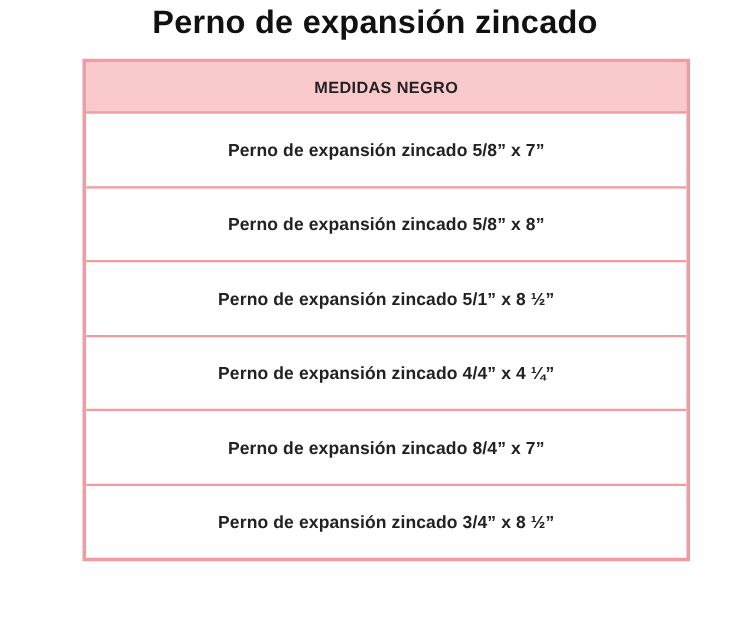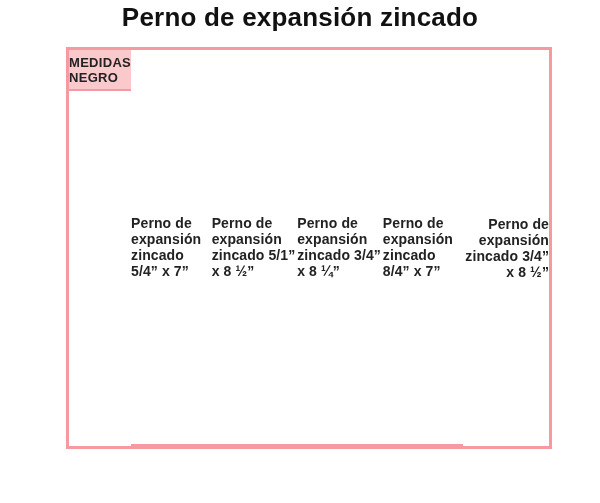--- a/index.html
+++ b/index.html
@@ -32,21 +32,21 @@
     letter-spacing: 0.2px;
     color: var(--title-color);
   }
   .spec-table {
     margin: 2px 0 0 66px;
     width: 486px;
     height: 402px;
     border: 3px solid var(--table-border);
     background: #ffffff;
     display: flex;
-    flex-direction: row;
+    flex-direction: column;
   }
   .header-row {
     height: 41px;
     flex: 0 0 41px;
     background: var(--header-bg);
     border-bottom: 2px solid var(--table-border);
     display: flex;
     align-items: center;
     justify-content: center;
     font-size: 13px;
@@ -71,18 +71,19 @@
     text-align: right;
   }
 </style>
 </head>
 <body>
 
 <h1 class="page-title">Perno de expansión zincado</h1>
 
 <div class="spec-table">
   <div class="header-row">MEDIDAS NEGRO</div>
-  <div class="data-row">Perno de expansión zincado 5/4” x 7”</div>
+  <div class="data-row">Perno de expansión zincado 5/8” x 7”</div>
+  <div class="data-row">Perno de expansión zincado 5/8” x 8”</div>
   <div class="data-row">Perno de expansión zincado 5/1” x 8 ½”</div>
-  <div class="data-row">Perno de expansión zincado 3/4” x 8 ¼”</div>
+  <div class="data-row">Perno de expansión zincado 4/4” x 4 ¼”</div>
   <div class="data-row">Perno de expansión zincado 8/4” x 7”</div>
   <div class="data-row">Perno de expansión zincado 3/4” x 8 ½”</div>
 </div>
 
 </body></html>

